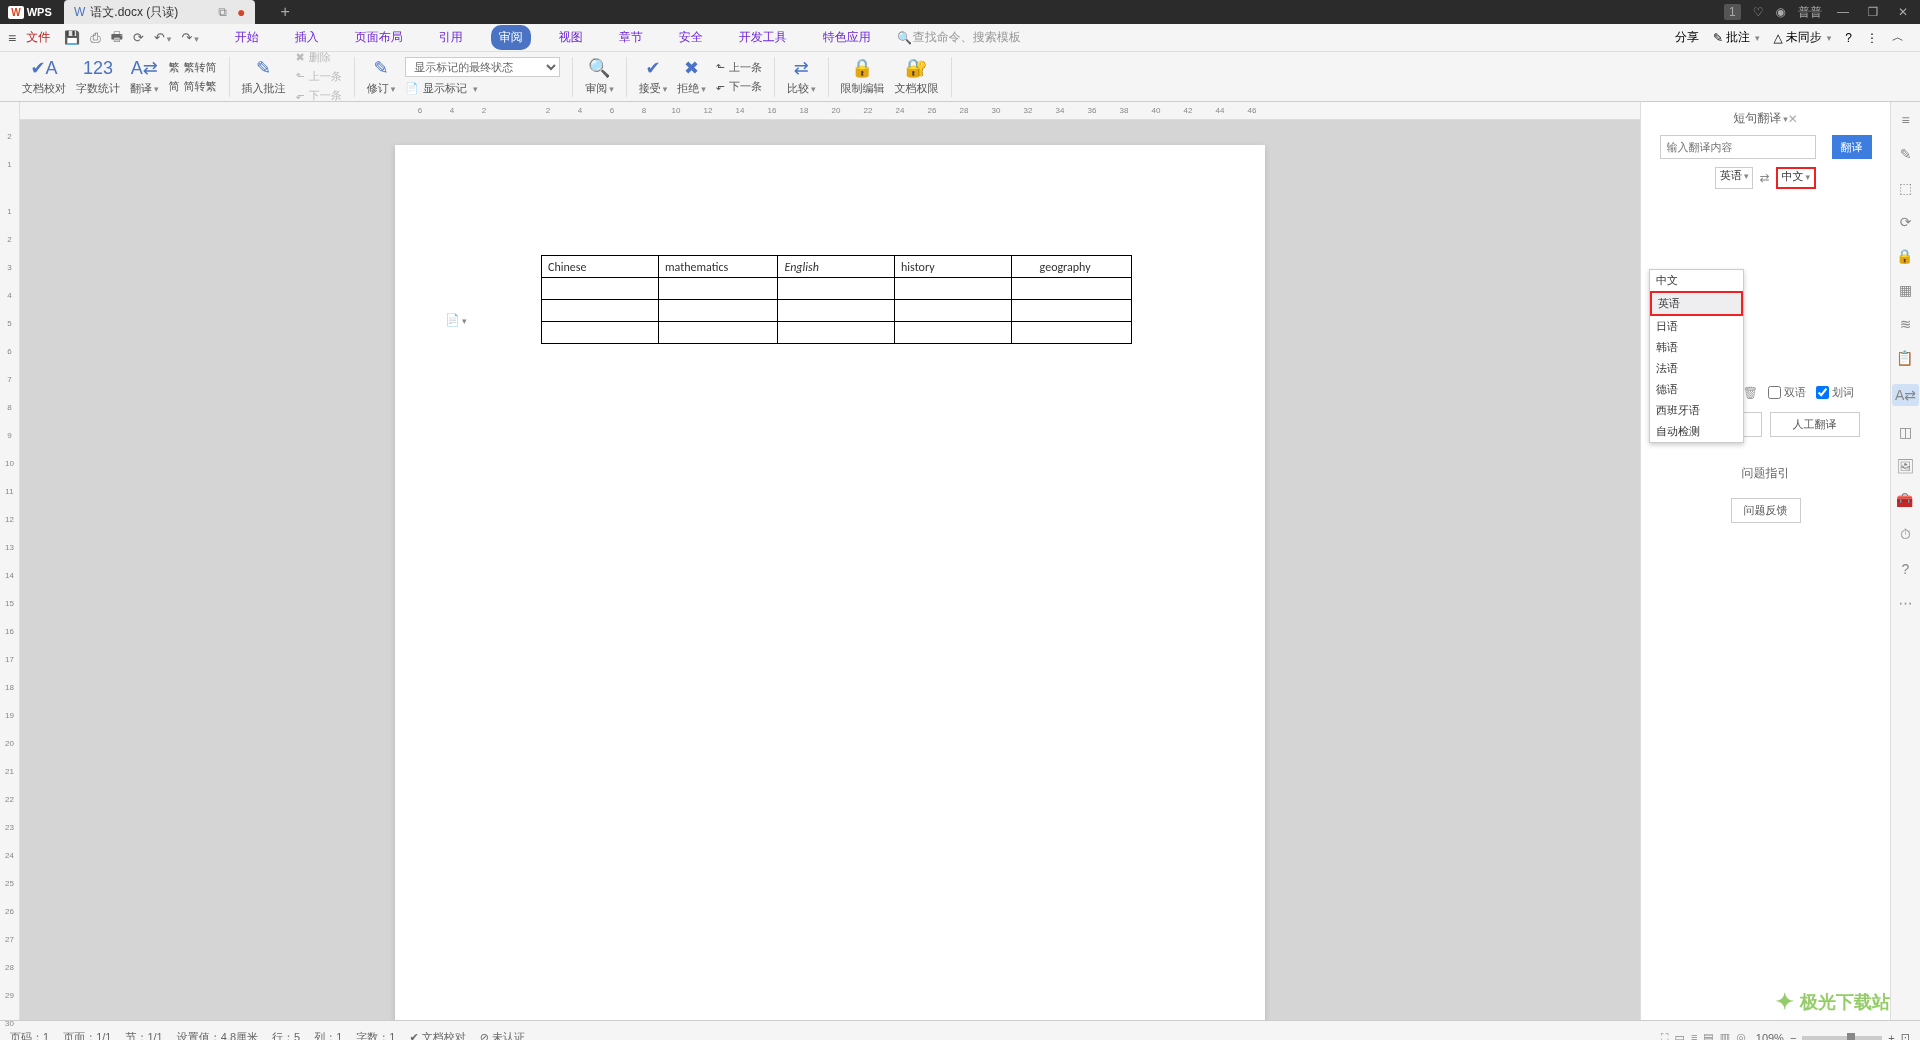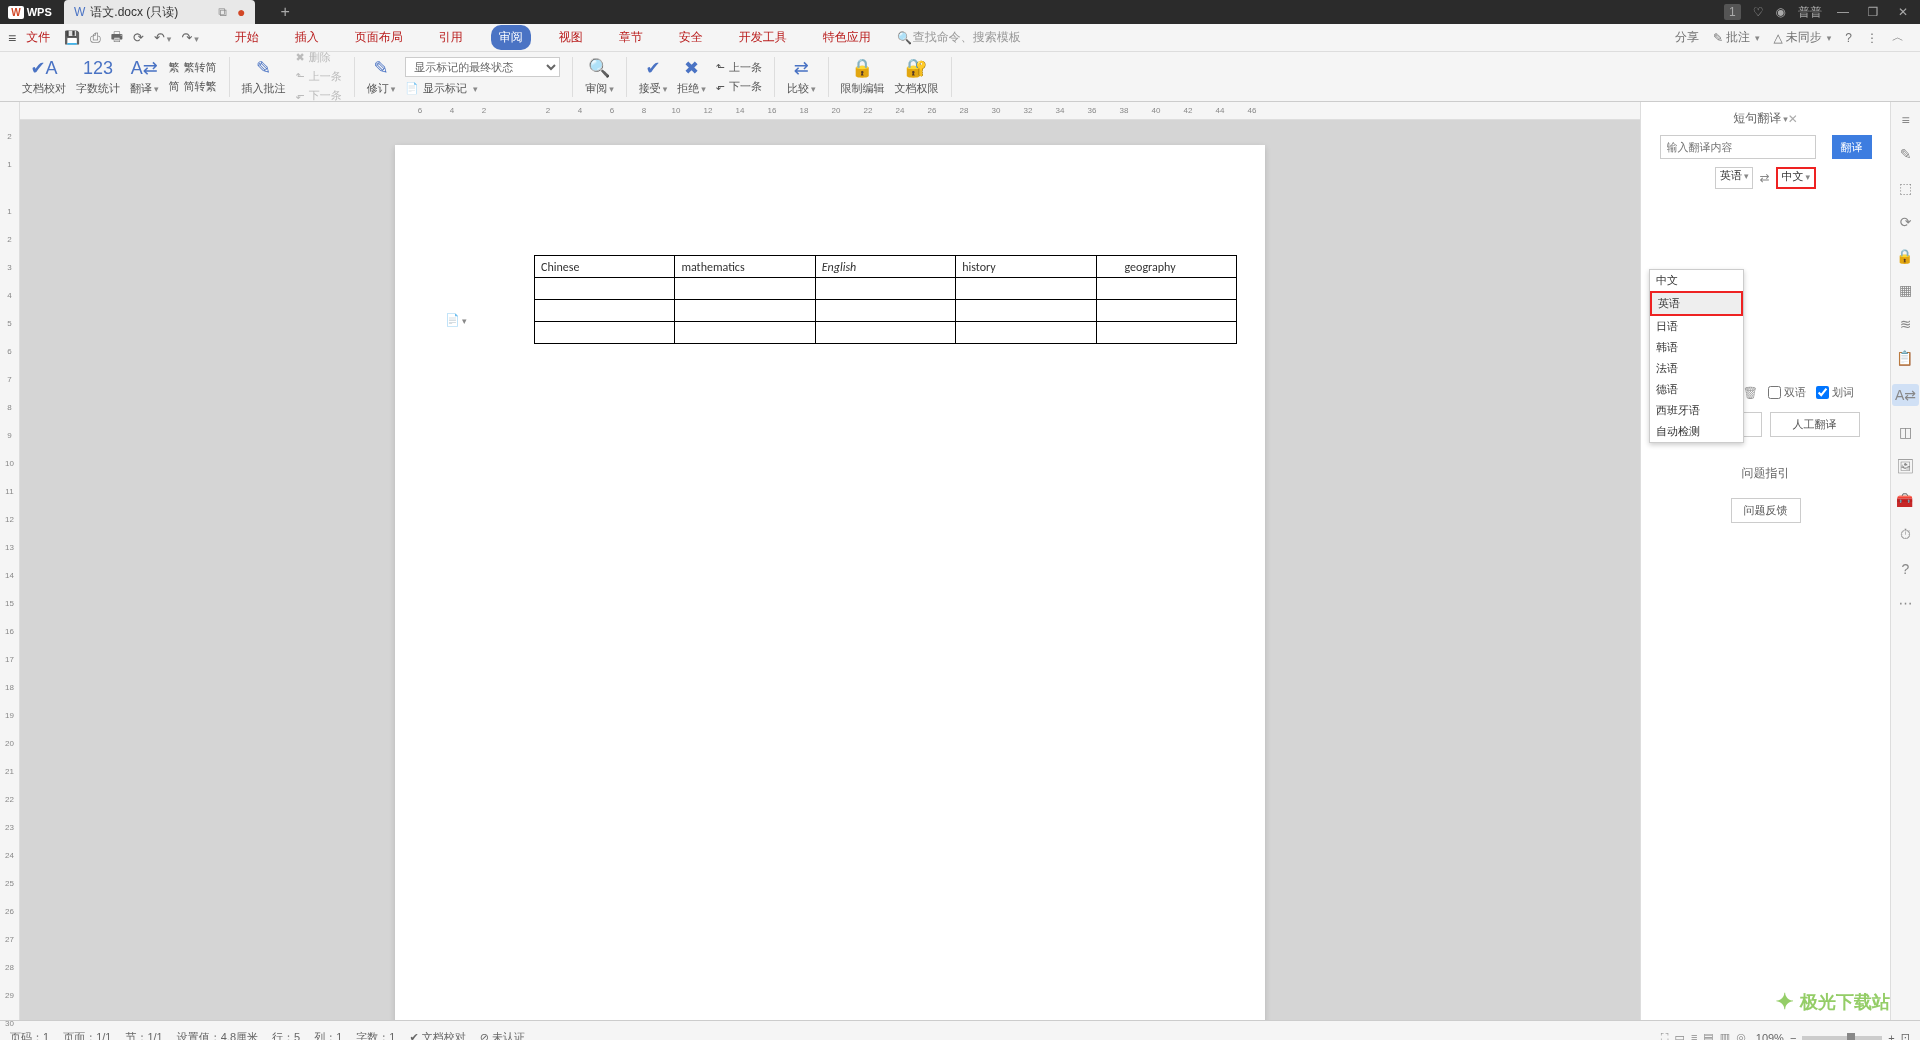--- a/index.html
+++ b/index.html
@@ -21,25 +21,25 @@
 .win-btn { width: 18px; text-align: center; }
 
 
 .menu-bar { height: 28px; background: #f5f5f5; border-bottom: 1px solid #ddd; display: flex; align-items: center; padding: 0 8px; gap: 4px; }
 .menu-left { display: flex; align-items: center; gap: 10px; }
 .hamburger { font-size: 14px; color: #555; }
 .file-menu { font-size: 12px; color: #b91c1c; }
 .qat { display: flex; align-items: center; gap: 10px; margin-left: 10px; }
 .qat-icon { color: #666; font-size: 13px; }
 .menu-tabs { display: flex; align-items: center; gap: 20px; margin-left: 24px; }
-.menu-tab { font-size: 12px; color: #b91c1c; padding: 4px 8px; cursor: pointer; }
+.menu-tab { font-size: 12px; color: #6d28d9; padding: 4px 8px; cursor: pointer; }
 .menu-tab.active { background: #4a73c4; color: #fff; border-radius: 10px; }
 .search-cmd { display: flex; align-items: center; color: #999; font-size: 12px; margin-left: 15px; }
 .menu-right { display: flex; align-items: center; gap: 14px; margin-left: auto; padding-right: 8px; }
-.menu-right-item { font-size: 12px; color: #737373; display: flex; align-items: center; gap: 3px; }
+.menu-right-item { font-size: 12px; color: #000000; display: flex; align-items: center; gap: 3px; }
 
 
 .ribbon { height: 50px; background: #f5f5f5; border-bottom: 1px solid #ccc; display: flex; align-items: center; padding: 0 10px; }
 .ribbon-group { display: flex; align-items: center; gap: 10px; border-right: 1px solid #ddd; padding: 0 12px; height: 40px; }
 .ribbon-btn { display: flex; flex-direction: column; align-items: center; gap: 2px; color: #555; cursor: pointer; }
 .ribbon-btn-sm { display: flex; align-items: center; gap: 4px; color: #555; font-size: 11px; cursor: pointer; }
 .ribbon-icon { font-size: 18px; color: #4a73c4; }
 .ribbon-label { font-size: 11px; color: #555; }
 .ribbon-subbtn { display: flex; flex-direction: column; gap: 4px; }
 .markup-select { width: 155px; height: 20px; border: 1px solid #ccc; font-size: 11px; padding: 1px 4px; color: #666; background: #fff; }
@@ -50,21 +50,21 @@
 .ruler-v { width: 20px; background: #f5f5f5; border-right: 1px solid #ddd; position: relative; font-size: 8px; color: #888; padding-top: 30px; }
 .ruler-v-marks { display: flex; flex-direction: column; align-items: center; gap: 19px; }
 .ruler-v-marks span { writing-mode: horizontal-tb; }
 .doc-area { flex: 1; background: #d5d5d5; overflow: auto; position: relative; }
 .ruler-h { height: 18px; background: #f5f5f5; border-bottom: 1px solid #ddd; font-size: 8px; color: #888; display: flex; align-items: center; padding-left: 395px; gap: 22px; position: sticky; top: 0; }
 .ruler-h span { width: 10px; text-align: center; }
 .page { width: 870px; background: #fff; margin: 25px auto; min-height: 900px; box-shadow: 0 2px 6px rgba(0,0,0,0.15); padding: 110px 130px 40px 130px; position: relative; }
 .page-side-icon { position: absolute; left: 50px; top: 168px; color: #bbb; font-size: 12px; }
 
 
-.doc-table { border-collapse: collapse; width: 703px; margin-left: 9px; }
+.doc-table { border-collapse: collapse; width: 591px; margin-left: 16px; }
 .doc-table td { border: 1px solid #000; height: 22px; padding: 2px 6px; font-size: 12px; color: #333; font-family: Calibri, sans-serif; }
 .doc-table td:nth-child(1){width:124px;} .doc-table td:nth-child(2){width:124px;} .doc-table td:nth-child(3){width:124px;font-style:italic;} .doc-table td:nth-child(4){width:124px;} .doc-table td:nth-child(5){width:124px;padding-left:28px;}
 
 
 .translate-panel { width: 250px; background: #fff; border-left: 1px solid #ddd; padding: 8px; display: flex; flex-direction: column; gap: 8px; align-items: center; }
 .panel-title { font-size: 12px; color: #666; display: flex; align-items: center; }
 .panel-close { margin-left: auto; color: #aaa; font-size: 12px; cursor: pointer; }
 .translate-input-row { display: flex; gap: 16px; }
 .translate-input { flex: 1; border: 1px solid #ccc; height: 24px; padding: 0 6px; font-size: 11px; }
 .translate-btn { width: 40px; background: #3d7de0; color: #fff; border: none; font-size: 11px; cursor: pointer; }

